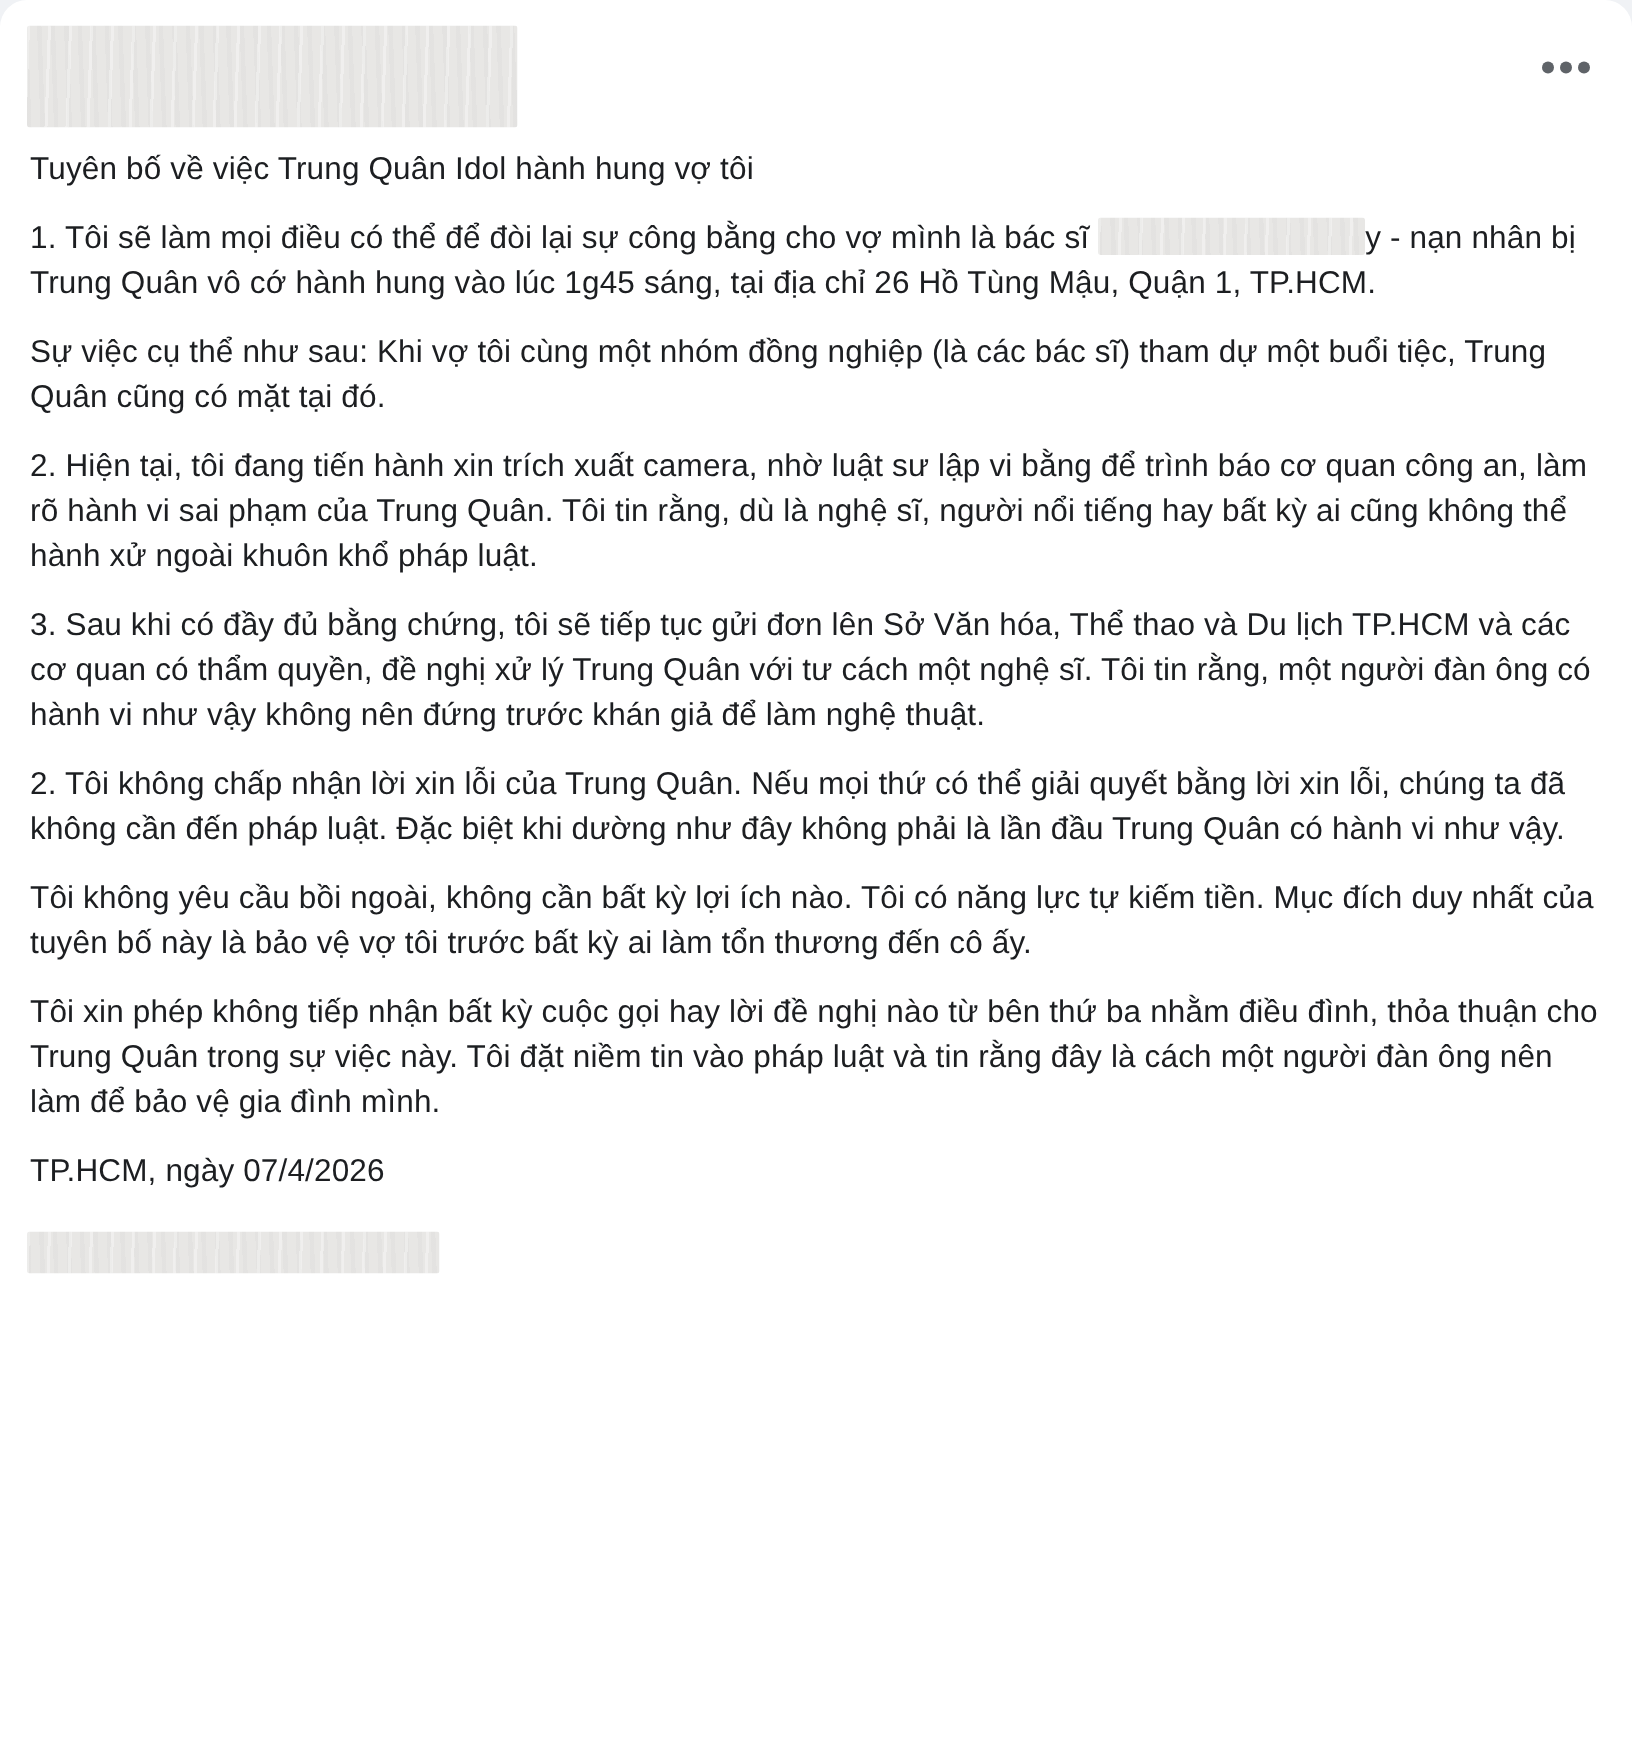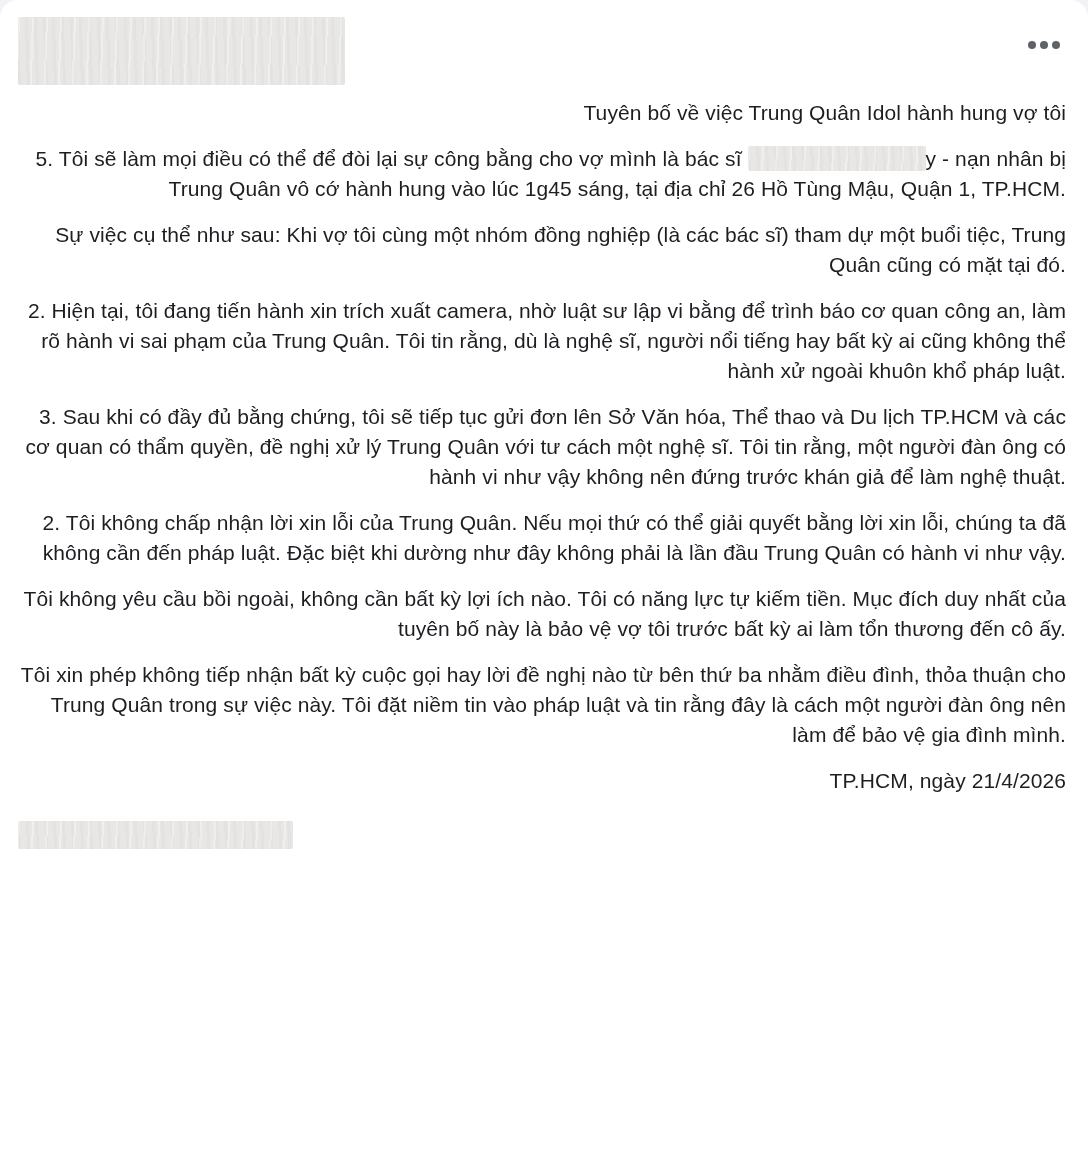--- a/index.html
+++ b/index.html
@@ -2,21 +2,21 @@
 <html style="--bg: #f0f2f5; --card: #ffffff; --text: #1c1e21; --redact: #e8e7e5;"><head>
 <meta charset="utf-8">
 <style>
   :root{
     --bg:#f0f2f5;
     --card:#ffffff;
     --text:#1c1e21;
     --redact:#e8e7e5;
     --icon:#5f6368;
   }
-  *{box-sizing:border-box;text-align:right;}
+  *{box-sizing:border-box;}
   html,body{margin:0;padding:0;}
   body{
     width:1088px;height:1170px;overflow:hidden;
     background:var(--bg);
     font-family:"Liberation Sans","DejaVu Sans",sans-serif;
   }
   .card{
     position:relative;
     width:1088px;min-height:1170px;
     background:var(--card);
@@ -69,24 +69,24 @@
     <div class="redacted author-blur" style="width: 327px; height: 68px;"></div>
     <button class="more-btn">
       <span class="dot"></span>
       <span class="dot"></span>
       <span class="dot"></span>
     </button>
   </div>
 
   <div class="content">
       <p class="para"><span>Tuyên bố về việc Trung Quân Idol hành hung vợ tôi</span></p>
-      <p class="para"><span>5. Tôi sẽ làm mọi điều có thể để đòi lại sự công bằng cho vợ mình là bác sĩ </span><span class="redacted inline" style="width: 178px;"></span><span>y - nạn nhân bị Trung Quân vô cớ hành hung vào lúc 1g45 sáng, tại địa chỉ 26 Hồ Tùng Mậu, Quận 1, TP.HCM.</span></p>
+      <p class="para"><span>1. Tôi sẽ làm mọi điều có thể để đòi lại sự công bằng cho vợ mình là bác sĩ </span><span class="redacted inline" style="width: 178px;"></span><span>y - nạn nhân bị Trung Quân vô cớ hành hung vào lúc 1g45 sáng, tại địa chỉ 26 Hồ Tùng Mậu, Quận 1, TP.HCM.</span></p>
       <p class="para"><span>Sự việc cụ thể như sau: Khi vợ tôi cùng một nhóm đồng nghiệp (là các bác sĩ) tham dự một buổi tiệc, Trung Quân cũng có mặt tại đó.</span></p>
       <p class="para"><span>2. Hiện tại, tôi đang tiến hành xin trích xuất camera, nhờ luật sư lập vi bằng để trình báo cơ quan công an, làm rõ hành vi sai phạm của Trung Quân. Tôi tin rằng, dù là nghệ sĩ, người nổi tiếng hay bất kỳ ai cũng không thể hành xử ngoài khuôn khổ pháp luật.</span></p>
       <p class="para"><span>3. Sau khi có đầy đủ bằng chứng, tôi sẽ tiếp tục gửi đơn lên Sở Văn hóa, Thể thao và Du lịch TP.HCM và các cơ quan có thẩm quyền, đề nghị xử lý Trung Quân với tư cách một nghệ sĩ. Tôi tin rằng, một người đàn ông có hành vi như vậy không nên đứng trước khán giả để làm nghệ thuật.</span></p>
       <p class="para"><span>2. Tôi không chấp nhận lời xin lỗi của Trung Quân. Nếu mọi thứ có thể giải quyết bằng lời xin lỗi, chúng ta đã không cần đến pháp luật. Đặc biệt khi dường như đây không phải là lần đầu Trung Quân có hành vi như vậy.</span></p>
       <p class="para"><span>Tôi không yêu cầu bồi ngoài, không cần bất kỳ lợi ích nào. Tôi có năng lực tự kiếm tiền. Mục đích duy nhất của tuyên bố này là bảo vệ vợ tôi trước bất kỳ ai làm tổn thương đến cô ấy.</span></p>
       <p class="para"><span>Tôi xin phép không tiếp nhận bất kỳ cuộc gọi hay lời đề nghị nào từ bên thứ ba nhằm điều đình, thỏa thuận cho Trung Quân trong sự việc này. Tôi đặt niềm tin vào pháp luật và tin rằng đây là cách một người đàn ông nên làm để bảo vệ gia đình mình.</span></p>
-      <p class="para"><span>TP.HCM, ngày 21/4/2026</span></p>
+      <p class="para"><span>TP.HCM, ngày 07/4/2026</span></p>
     </div>
 
   <div class="redacted signature-blur" style="width: 275px; height: 28px;"></div>
 </div>
 
 </body></html>

